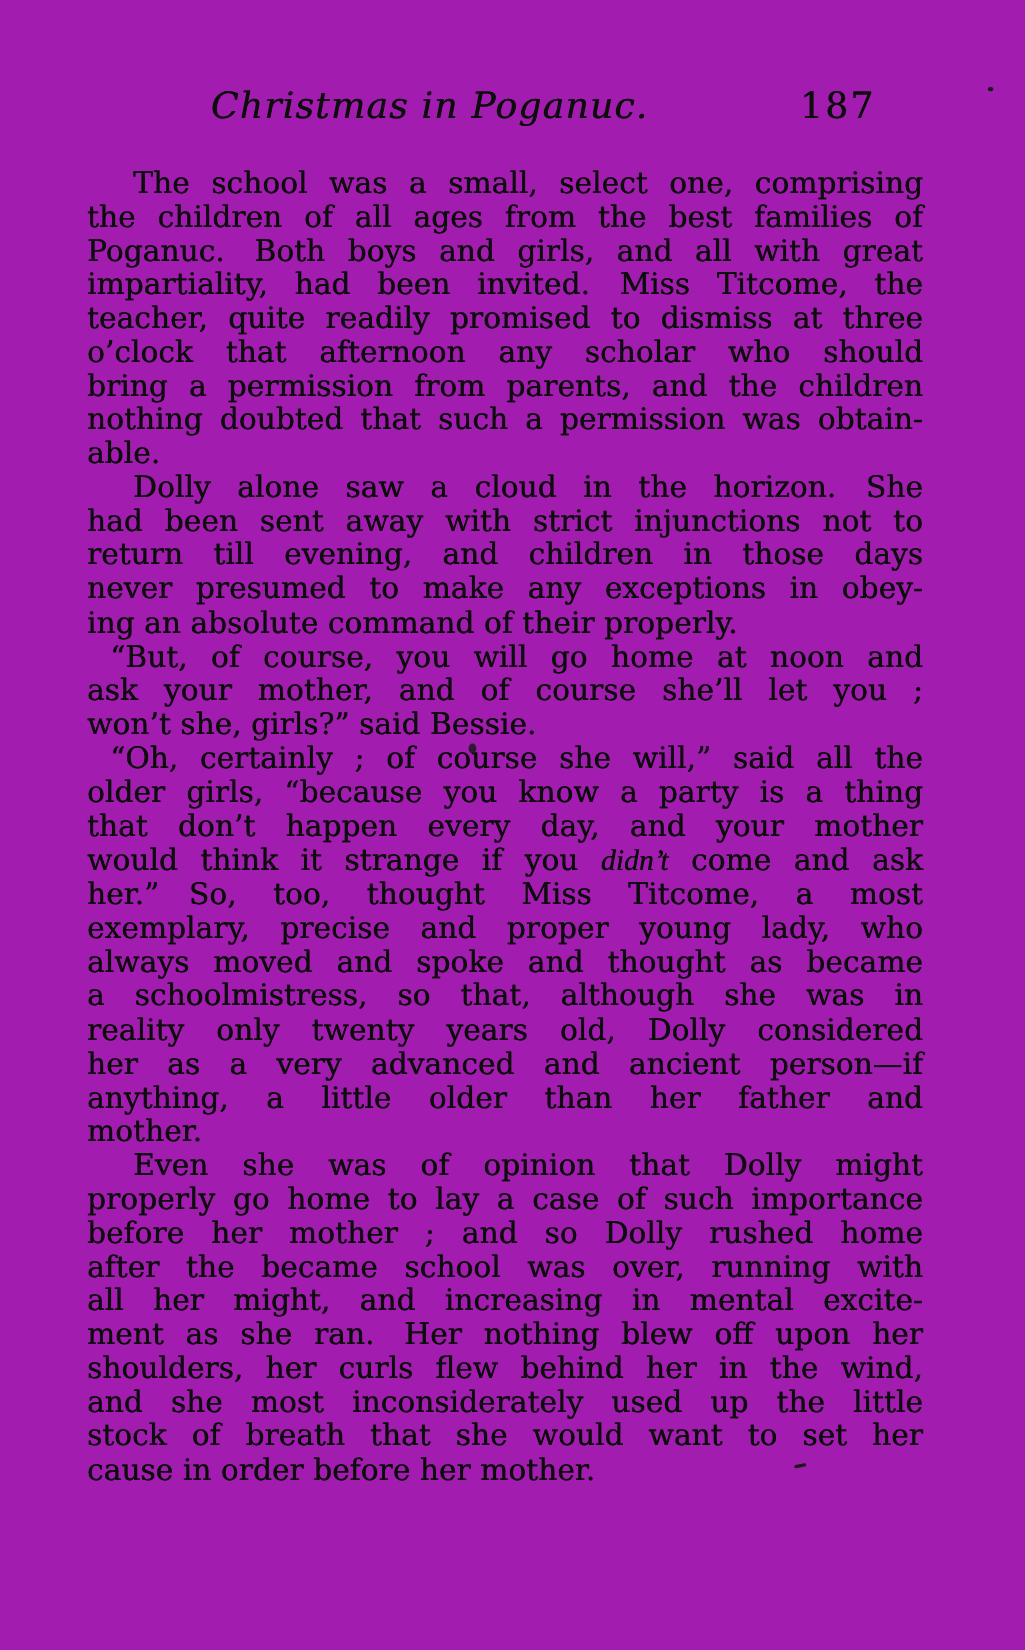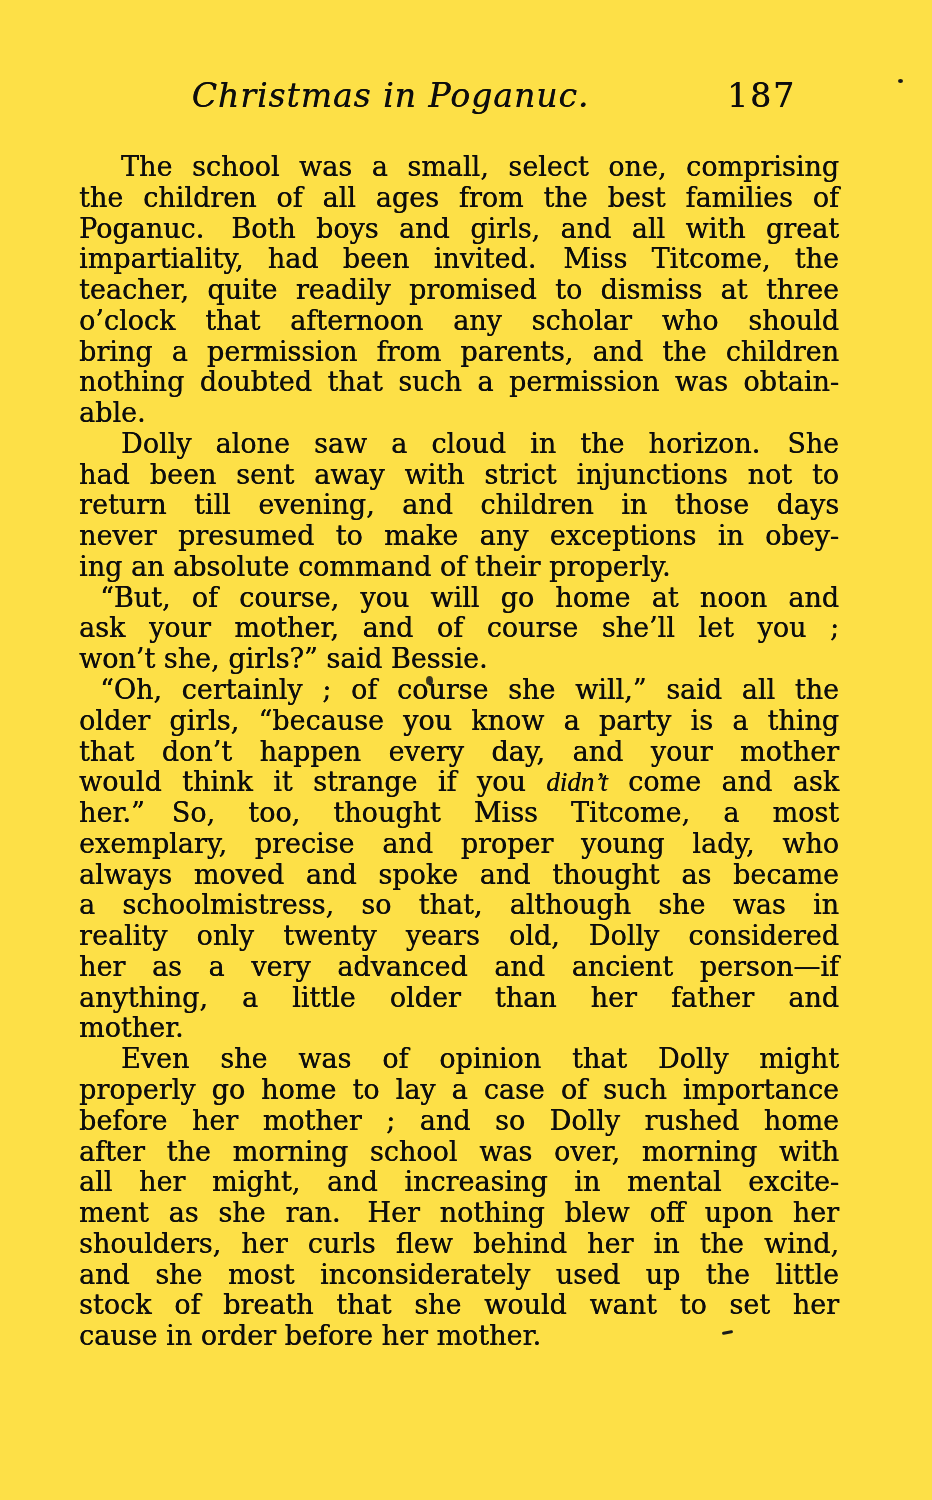--- a/index.html
+++ b/index.html
@@ -11,21 +11,21 @@
     width: 932px;
     height: 1500px;
     position: relative;
     font-family: "DejaVu Serif", "Liberation Serif", serif;
     color: #0d0d0d;
     overflow: hidden;
   }
   .page {
     position: absolute;
     inset: 0;
-    background: #fde047;
+    background: #a21caf;
   }
   .running-head {
     position: absolute;
     left: 38px;
     top: 76px;
     width: 760px;
     height: 44px;
     font-size: 33px;
     line-height: 40px;
   }
@@ -122,21 +122,21 @@
         <div class="line">a schoolmistress, so that, although she was in</div>
         <div class="line">reality only twenty years old, Dolly considered</div>
         <div class="line">her as a very advanced and ancient person—if</div>
         <div class="line">anything, a little older than her father and</div>
         <div class="line para-end">mother.</div>
       </div>
       <div class="paragraph">
         <div class="line ind-n">Even she was of opinion that Dolly might</div>
         <div class="line">properly go home to lay a case of such importance</div>
         <div class="line">before her mother ; and so Dolly rushed home</div>
-        <div class="line">after the morning school was over, morning with</div>
+        <div class="line">after the became school was over, running with</div>
         <div class="line">all her might, and increasing in mental excite-</div>
         <div class="line">ment as she ran. Her nothing blew off upon her</div>
         <div class="line">shoulders, her curls flew behind her in the wind,</div>
         <div class="line">and she most inconsiderately used up the little</div>
         <div class="line">stock of breath that she would want to set her</div>
         <div class="line para-end">cause in order before her mother.</div>
       </div>
     </div>
 
   <div class="ink-speck" style="left:898px; top:79px; width:5px; height:4px;"></div>

